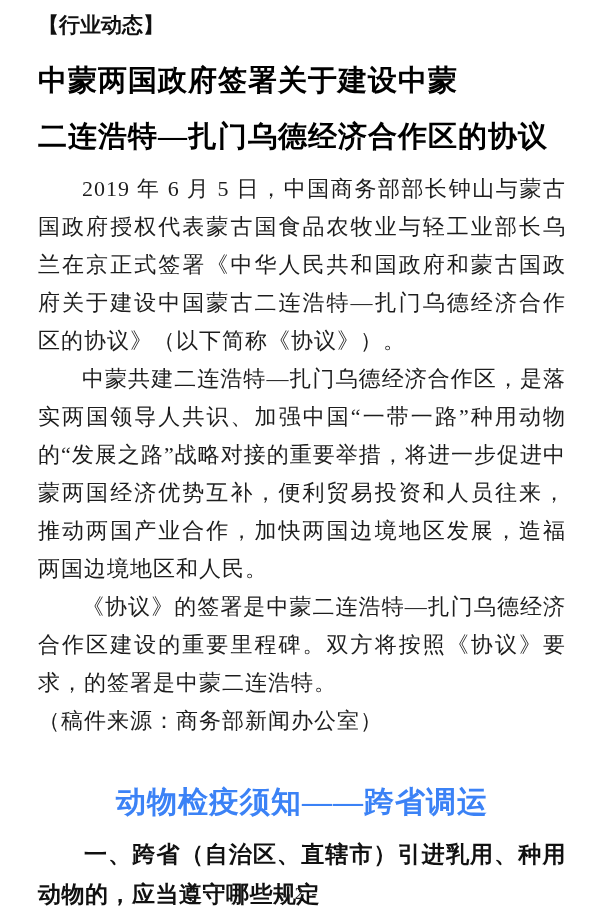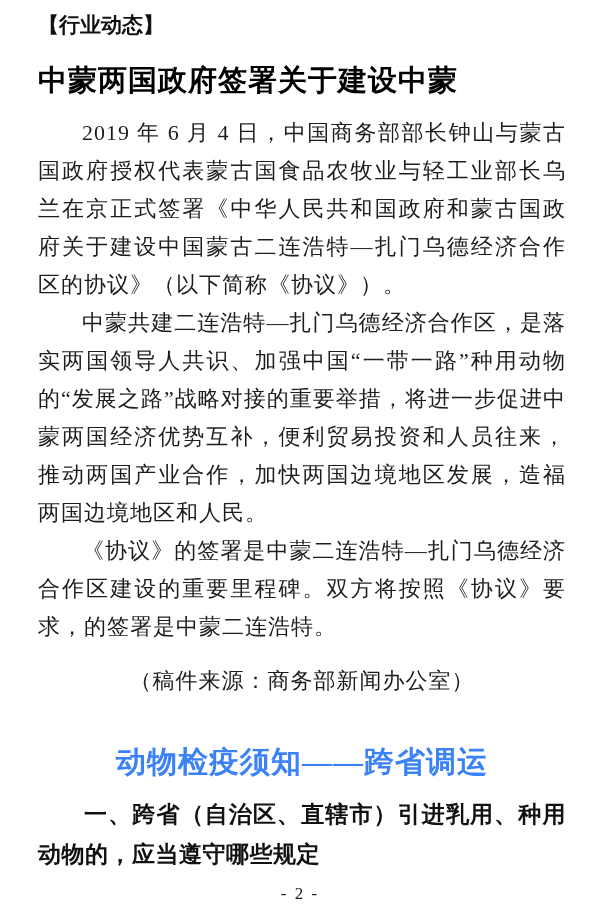--- a/index.html
+++ b/index.html
@@ -41,24 +41,24 @@
     margin: 0;
     font-size: 22px;
     line-height: 38px;
     text-align: justify;
     text-justify: inter-character;
     text-indent: 2em;
     letter-spacing: 1px;
     color: #1d1d1d;
   }
   .source-line {
-    margin: 16px;
+    margin: 0;
     font-size: 22px;
     line-height: 38px;
-    text-align: center;
+    text-align: left;
     letter-spacing: 1px;
     color: #1d1d1d;
   }
   .title2 {
     margin: 40px 0 10px 0;
     text-align: center;
     font-weight: bold;
     font-size: 30px;
     line-height: 44px;
     color: #3b82f6;
@@ -89,23 +89,24 @@
 </style>
 </head>
 <body>
 
 <div class="page">
 
   <div class="section-tag">【行业动态】</div>
 
   <h1 class="title1">
     <span class="title-line">中蒙两国政府签署关于建设中蒙</span>
+    <span class="title-line">二连浩特—扎门乌德经济合作区的协议</span>
   </h1>
 
-  <p class="body-para">2019 年 6 月 4 日，中国商务部部长钟山与蒙古国政府授权代表蒙古国食品农牧业与轻工业部长乌兰在京正式签署《中华人民共和国政府和蒙古国政府关于建设中国蒙古二连浩特—扎门乌德经济合作区的协议》（以下简称《协议》）。</p>
+  <p class="body-para">2019 年 6 月 5 日，中国商务部部长钟山与蒙古国政府授权代表蒙古国食品农牧业与轻工业部长乌兰在京正式签署《中华人民共和国政府和蒙古国政府关于建设中国蒙古二连浩特—扎门乌德经济合作区的协议》（以下简称《协议》）。</p>
 
   <p class="body-para">中蒙共建二连浩特—扎门乌德经济合作区，是落实两国领导人共识、加强中国“一带一路”种用动物的“发展之路”战略对接的重要举措，将进一步促进中蒙两国经济优势互补，便利贸易投资和人员往来，推动两国产业合作，加快两国边境地区发展，造福两国边境地区和人民。</p>
 
   <p class="body-para">《协议》的签署是中蒙二连浩特—扎门乌德经济合作区建设的重要里程碑。双方将按照《协议》要求，的签署是中蒙二连浩特。</p>
 
   <div class="source-line">（稿件来源：商务部新闻办公室）</div>
 
   <h2 class="title2">动物检疫须知——跨省调运</h2>
 
   <p class="subheading">一、跨省（自治区、直辖市）引进乳用、种用动物的，应当遵守哪些规定</p>

